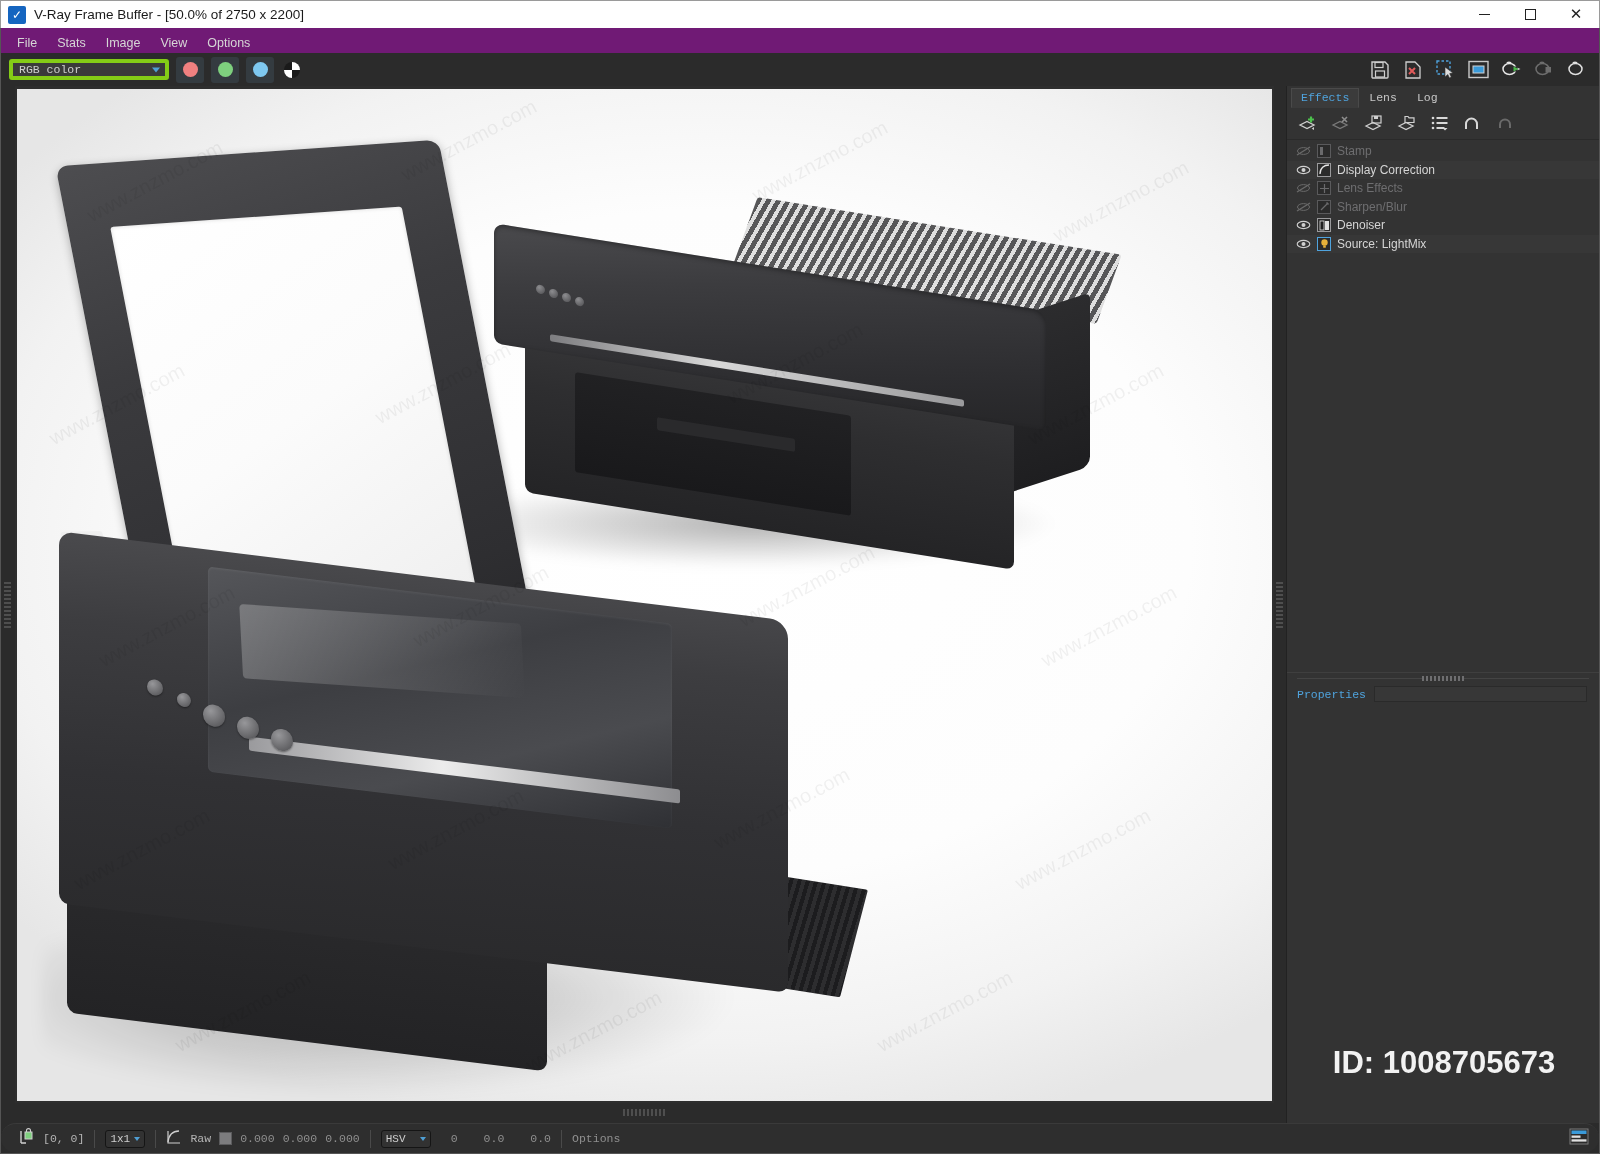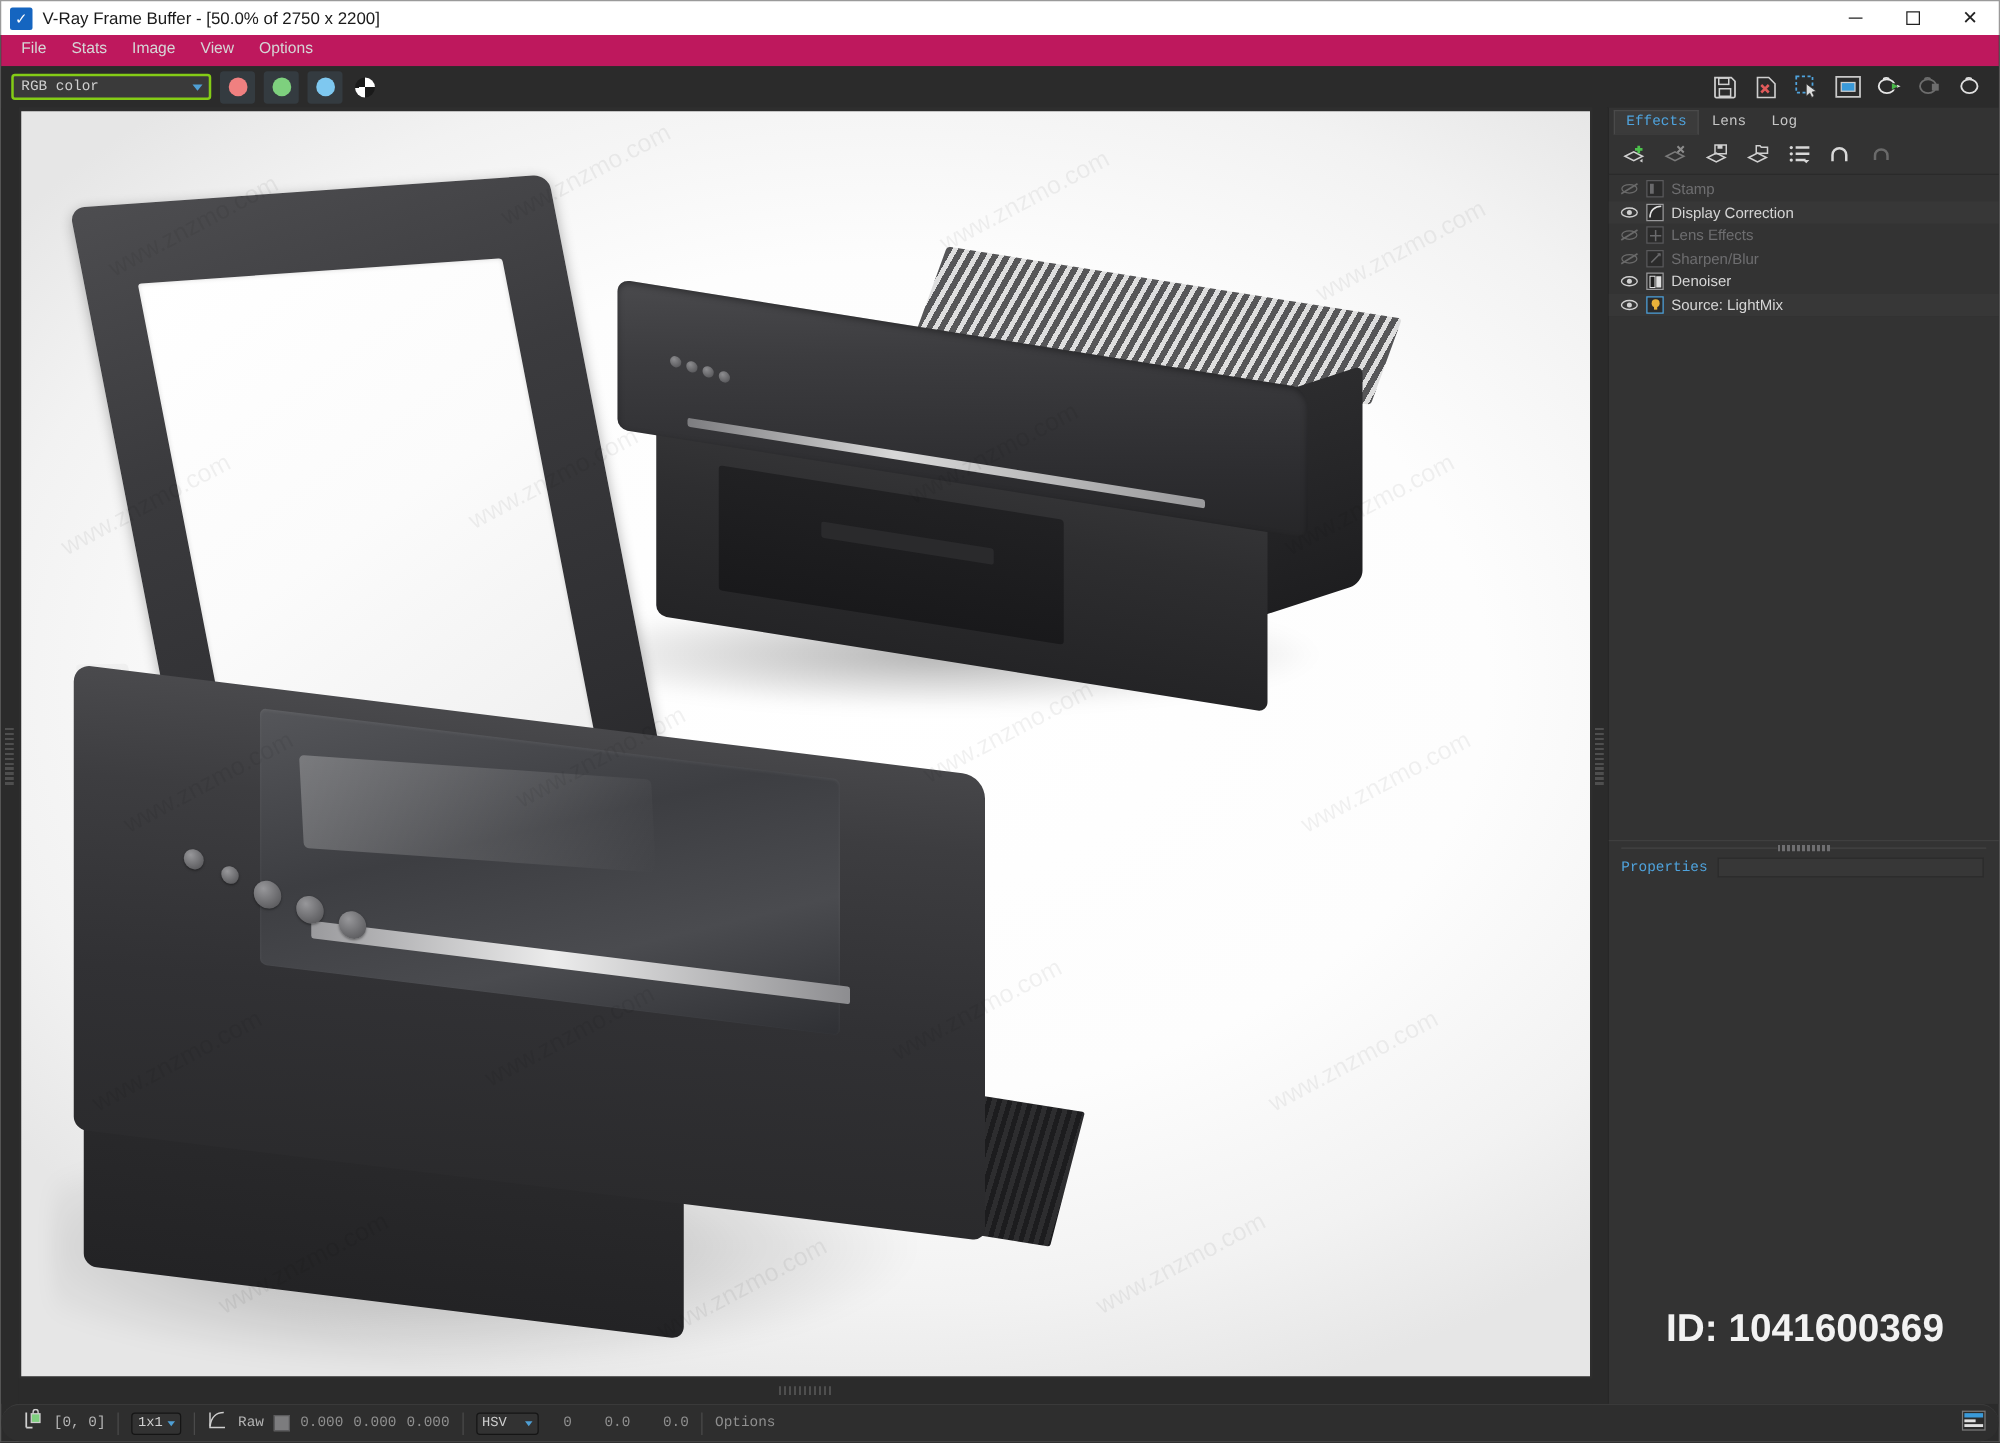--- a/index.html
+++ b/index.html
@@ -35,35 +35,35 @@
 
   
   .app{
     height:1126px; background:#2b2b2b;
     border:1px solid #555; border-top:none;
     display:flex; flex-direction:column;
   }
 
   
   .menubar{
-    height:25px; background:#be185d; display:flex; align-items:flex-start;
+    height:25px; background:#701a75; display:flex; align-items:flex-end;
     padding-left:7px; gap:2px; flex:0 0 auto;
   }
   .menuitem{
     font-size:12.5px; color:#d6d6d6; padding:3px 9px; border-radius:2px;
     font-family:"Liberation Sans",sans-serif;
   }
 
   
   .toolbar{
     height:33px; background:#2b2b2b; display:flex; align-items:center;
     padding:0 8px; flex:0 0 auto; position:relative;
   }
   .combo{
-    width:160px;height:21px; background:#3a3a3a; border:2px solid #84cc16;
+    width:160px;height:21px; background:#3a3a3a; border:4px solid #84cc16;
     border-radius:3px; display:flex; align-items:center;
     font-family:"Liberation Mono", monospace; font-size:11.5px; color:#cfcfcf;
     padding:0 6px; position:relative;
   }
   .combo .caret{
     position:absolute; right:5px; top:50%; transform:translateY(-50%);
     width:0;height:0;border-left:4px solid transparent;border-right:4px solid transparent;
     border-top:5px solid #4f9fd4;
   }
   .chbtn{
@@ -697,21 +697,21 @@
       <div class="propsplit">
         <span class="dots"></span>
       </div>
       <div class="propsrow">
         <span class="propslabel">Properties</span>
         <span class="propsfield"></span>
       </div>
 
       <div class="panelfill">
         <div class="bigwm">
-          <div class="id">ID: 1041600369</div>
+          <div class="id">ID: 1008705673</div>
         </div>
       </div>
     </div>
   </div>
 
   <div class="statusbar">
     <div class="sb-group">
       <span>
         <svg width="16" height="18" viewBox="0 0 16 18">
           <path d="M2 3v12M2 15h5" stroke="#cfcfcf" stroke-width="1.4" fill="none"></path>

